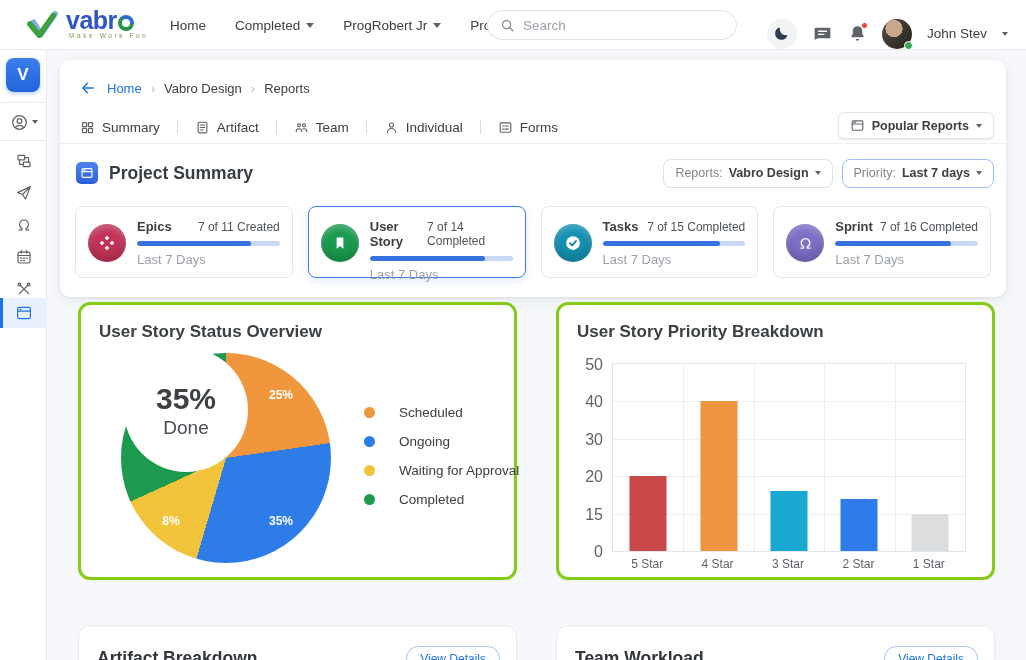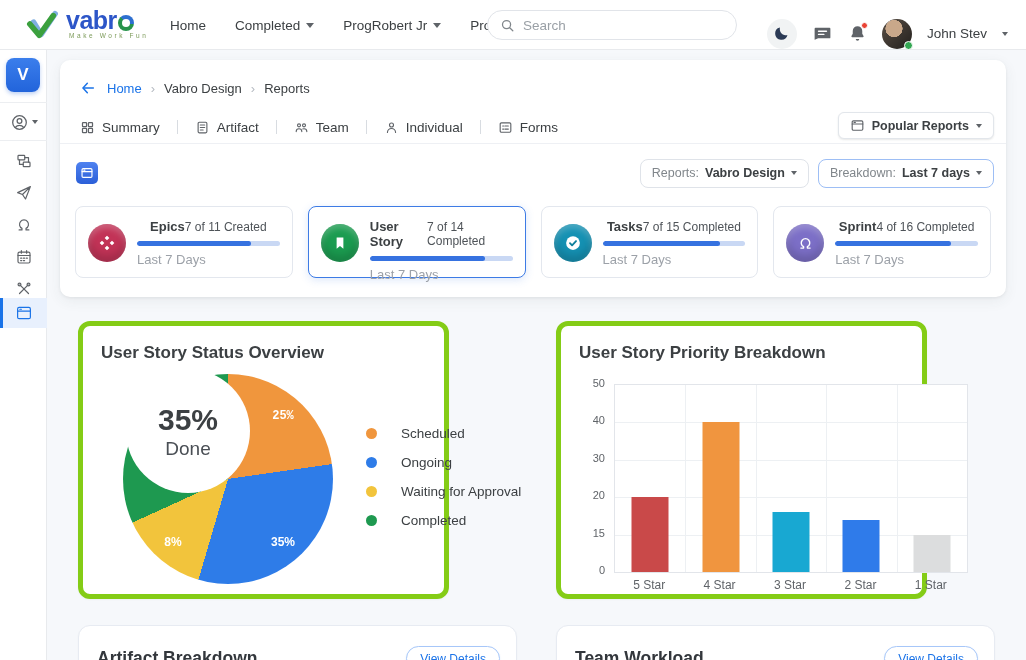--- a/index.html
+++ b/index.html
@@ -81,49 +81,49 @@
   .filter-pill .fvalue { color:#3C4043; font-weight:700; }
   .pill-gray { border:1px solid #DFE3E9; }
   .pill-blue { border:1px solid #9DBEF5; }
 
   .stat-row { position:absolute; left:15px; right:15px; top:146px; height:72px; display:flex; gap:15px; }
   .stat-card { flex:1; background:#fff; border:1px solid #E3E7EE; border-radius:8px; position:relative; cursor:pointer; }
   .stat-card.selected { border:1.5px solid #3D7BE5; box-shadow:0 2px 8px rgba(61,123,229,.18); }
   .stat-icon { position:absolute; left:12px; top:17px; width:38px; height:38px; border-radius:50%;
     display:flex; align-items:center; justify-content:center; box-shadow:inset 0 -6px 10px rgba(0,0,0,.18), inset 0 4px 6px rgba(255,255,255,.25); }
   .stat-body { position:absolute; left:61px; right:12px; top:12px; bottom:10px; }
-  .stat-top { display:flex; justify-content:center; align-items:baseline; }
+  .stat-top { display:flex; justify-content:space-between; align-items:baseline; }
   .stat-name { font-size:13px; font-weight:700; color:#3C4043; }
   .stat-count { font-size:12px; color:#4E5358; }
   .stat-track { margin-top:7px; height:5px; border-radius:3px; background:#C9D8F4; overflow:hidden; }
   .stat-fill { height:100%; border-radius:3px; background:#3672E0; }
   .stat-period { margin-top:6px; font-size:13px; color:#9CA1A8; }
 
   
-  .chart-card { position:absolute; top:271px; width:371px; height:278px; background:#fff; border:5px solid #84cc16;
+  .chart-card { position:absolute; top:252px; width:439px; height:278px; background:#fff; border:3px solid #84cc16;
     border-radius:12px; box-shadow:0 1px 2px rgba(60,64,67,.04); }
   .card-a { left:31px; } .card-b { left:509px; }
   .chart-title { position:absolute; left:18px; top:17px; font-size:17px; font-weight:700; color:#3C4043; }
 
   .donut { position:absolute; left:40px; top:48px; width:210px; height:210px; border-radius:50%; }
   .donut-hole { position:absolute; left:43px; top:43px; width:124px; height:124px; border-radius:50%; background:#fff;
     display:flex; flex-direction:column; align-items:center; justify-content:center; }
   .donut-center-value { font-size:30px; font-weight:700; color:#3C4043; }
   .donut-center-label { font-size:19px; color:#4A4F55; margin-top:1px; }
   .slice-label { position:absolute; transform:translate(-50%,-50%); font-size:12px; font-weight:700; color:#fff; }
   .legend { position:absolute; left:283px; top:100px; display:flex; flex-direction:column; gap:14px; }
   .legend-item { display:flex; align-items:center; gap:24px; }
   .legend-dot { width:11px; height:11px; border-radius:50%; }
   .legend-label { font-size:13.5px; color:#3C4043; white-space:nowrap; }
 
   .plot { position:absolute; left:53px; top:58px; width:354px; height:189px; border:1px solid #E2E5EA; background:#fff; }
   .gridline-h { position:absolute; left:0; right:0; height:1px; background:#EDF0F3; }
   .gridline-v { position:absolute; top:0; bottom:0; width:1px; background:#EDF0F3; }
   .bar { position:absolute; bottom:0; width:37px; transform:translateX(-50%); }
-  .ytick { position:absolute; right:0; font-size:11px; color:#5F6368; text-align:left; }
+  .ytick { position:absolute; right:0; font-size:16px; color:#5F6368; text-align:left; }
   .yticks { position:absolute; left:10px; top:58px; width:34px; height:189px; }
   .xlabels { position:absolute; left:53px; top:252px; width:354px; height:16px; }
   .xlabel { position:absolute; transform:translateX(-50%); font-size:12px; color:#5F6368; white-space:nowrap; }
 
   
   .bottom-card { position:absolute; top:575px; width:439px; height:90px; background:#fff; border:1px solid #E7EBF2;
     border-radius:12px 12px 0 0; box-shadow:0 1px 2px rgba(60,64,67,.04); }
   .bottom-title { position:absolute; left:18px; top:22px; font-size:17.5px; font-weight:700; color:#33373C; }
   .view-details { position:absolute; right:16px; top:20px; height:25px; padding:0 13px; display:flex; align-items:center;
     border:1px solid #A7C7F9; border-radius:13px; background:#fff; color:#1A73E8; font-size:12px; cursor:pointer;
@@ -362,28 +362,29 @@
     <div class="panel-divider"></div>
 
     <div class="summary-head">
       <span class="ps-tile">
         <svg width="14" height="14" viewBox="0 0 24 24" fill="none" stroke="#fff" stroke-width="2" stroke-linecap="round">
           <rect x="3.5" y="4.5" width="17" height="15" rx="2"></rect>
             <line x1="3.5" y1="9.5" x2="20.5" y2="9.5"></line>
             <line x1="6.5" y1="7" x2="8.5" y2="7"></line>
         </svg>
       </span>
+      <span class="ps-title">Project Summary</span>
       <span class="filters">
         <span class="filter-pill pill-gray">
           <span class="flabel">Reports:</span>
           <span class="fvalue">Vabro Design</span>
           <span class="caret sm"></span>
         </span>
         <span class="filter-pill pill-blue">
-          <span class="flabel">Breakdown:</span>
+          <span class="flabel">Priority:</span>
           <span class="fvalue">Last 7 days</span>
           <span class="caret sm"></span>
         </span>
       </span>
     </div>
 
     <div class="stat-row">
       <div class="stat-card">
         <span class="stat-icon" style="background: rgb(194, 51, 87);">
           <svg width="20" height="20" viewBox="0 0 24 24">
@@ -441,35 +442,35 @@
 
       <div class="stat-card">
         <span class="stat-icon" style="background: rgb(124, 111, 199);">
           <svg width="17" height="17" viewBox="0 0 24 24" fill="none" stroke="#fff" stroke-width="2" stroke-linecap="round" stroke-linejoin="round">
             <path d="M5.5 18.5h3.8v-2a6 6 0 1 1 5.4 0v2h3.8"></path>
           </svg>
         </span>
         <div class="stat-body">
           <div class="stat-top">
             <span class="stat-name">Sprint</span>
-            <span class="stat-count">4 of 16 Completed</span>
+            <span class="stat-count">7 of 16 Completed</span>
           </div>
           <div class="stat-track" style="background: rgb(201, 216, 244);">
               <div class="stat-fill" style="width: 81%; background: rgb(54, 114, 224);"></div>
             </div>
           <div class="stat-period">Last 7 Days</div>
         </div>
       </div>
     </div>
   </div>
 
   <div class="chart-card card-a">
     <div class="chart-title">User Story Status Overview</div>
     <div class="donut" id="donut" style="background: conic-gradient(rgb(240, 150, 61) 0deg, rgb(240, 150, 61) 81.8182deg, rgb(46, 124, 232) 81.8182deg, rgb(46, 124, 232) 196.364deg, rgb(242, 196, 60) 196.364deg, rgb(242, 196, 60) 245.455deg, rgb(30, 153, 80) 245.455deg, rgb(30, 153, 80) 360deg);">
-        <span class="slice-label" style="left: 160.008px; top: 41.517px; font-family: Liberation Mono, monospace;">25%</span>
+        <span class="slice-label" style="left: 160.008px; top: 41.517px;">25%</span>
         <span class="slice-label" style="left: 160.008px; top: 168.483px;">35%</span>
         <span class="slice-label" style="left: 49.9917px; top: 168.483px;">8%</span>
         <span class="slice-label" style="left: 34.3347px; top: 59.5862px;">35%</span>
       </div>
     <div class="donut-hole">
       <span class="donut-center-value">35%</span>
       <span class="donut-center-label">Done</span>
     </div>
     <div class="legend">
       <span class="legend-item">

